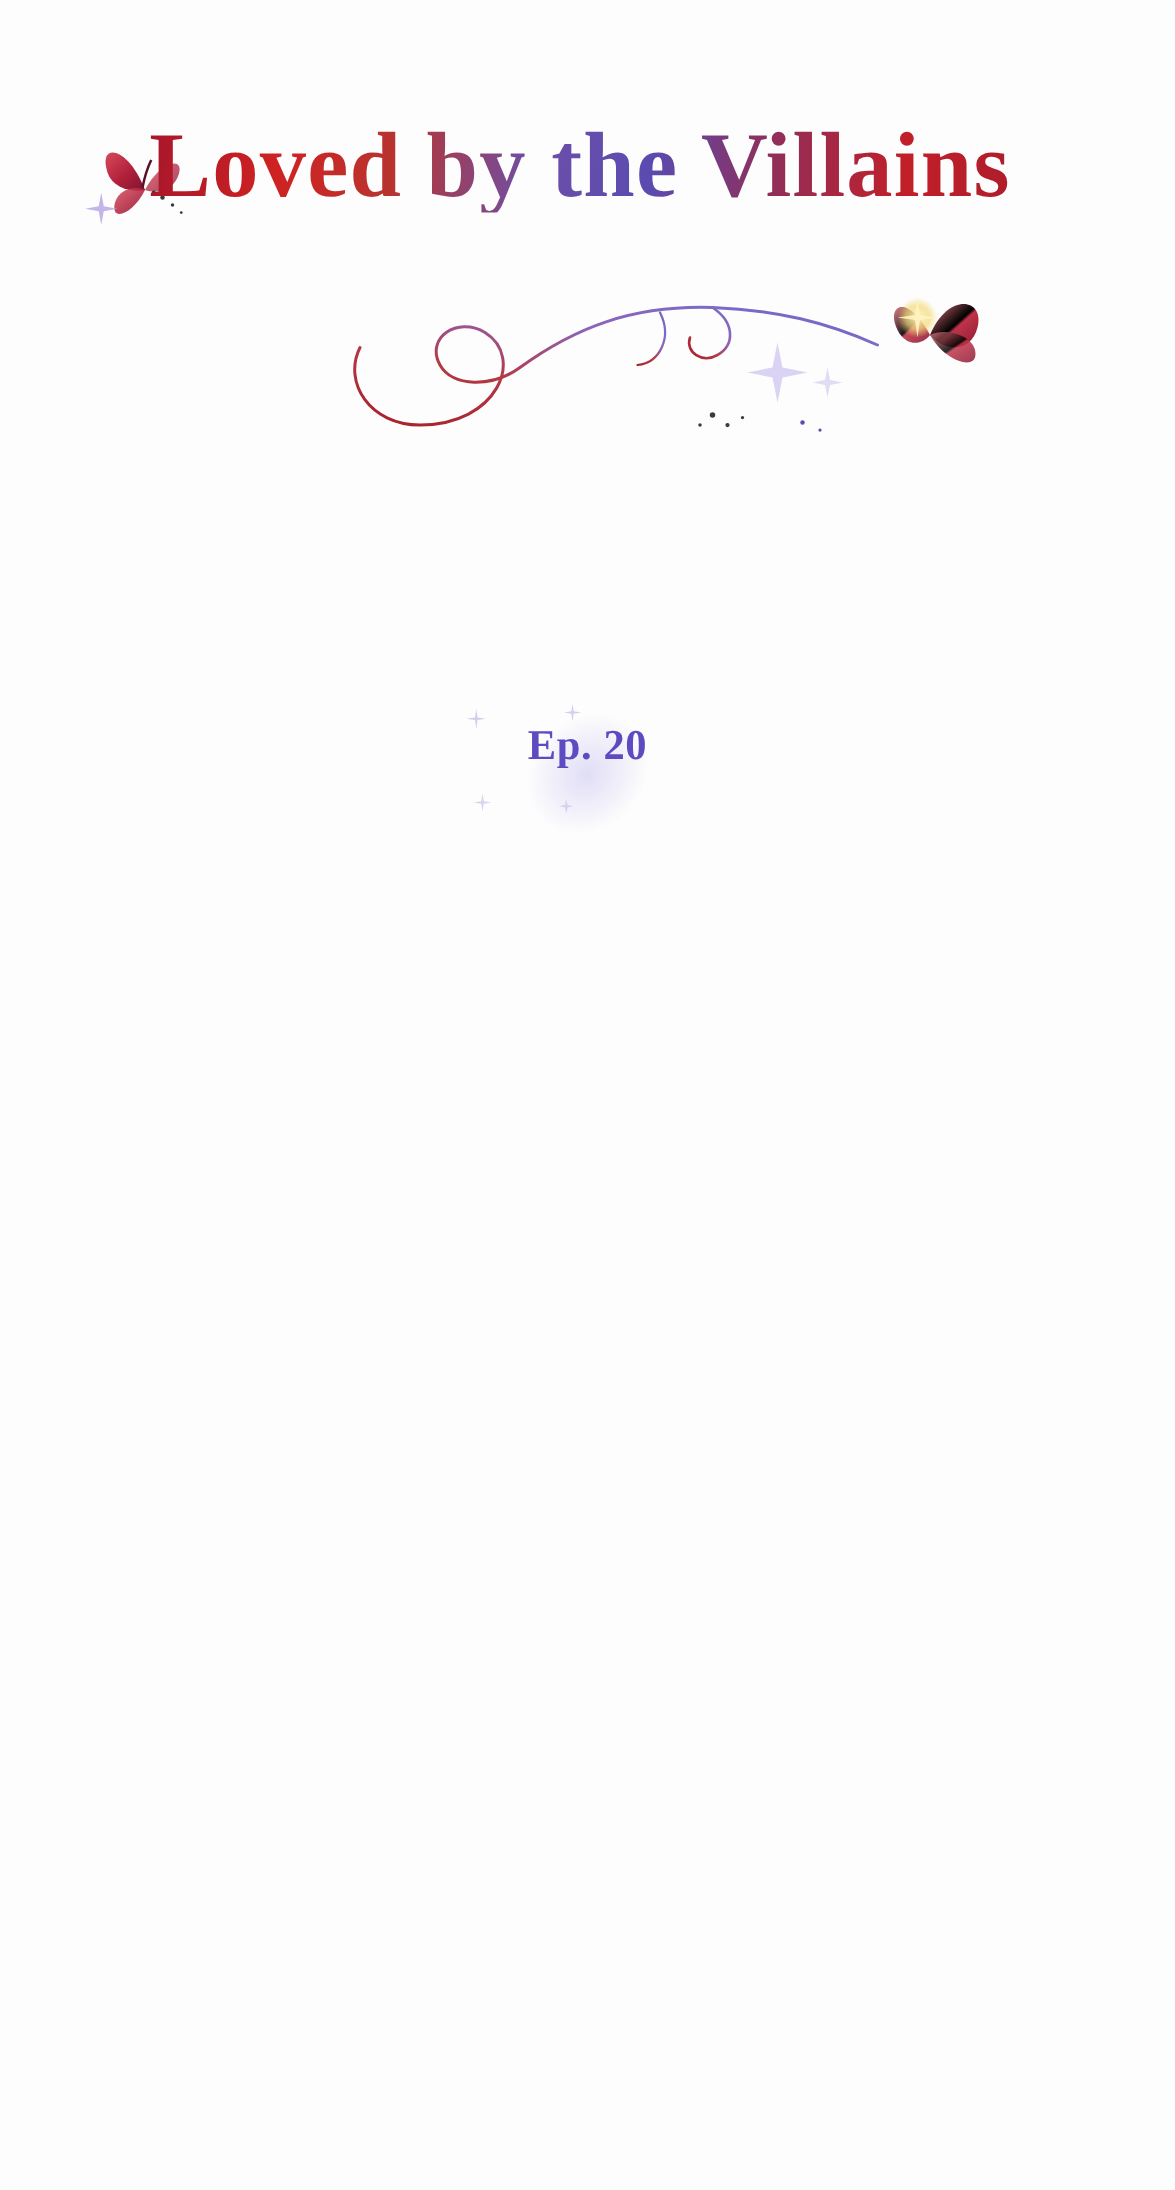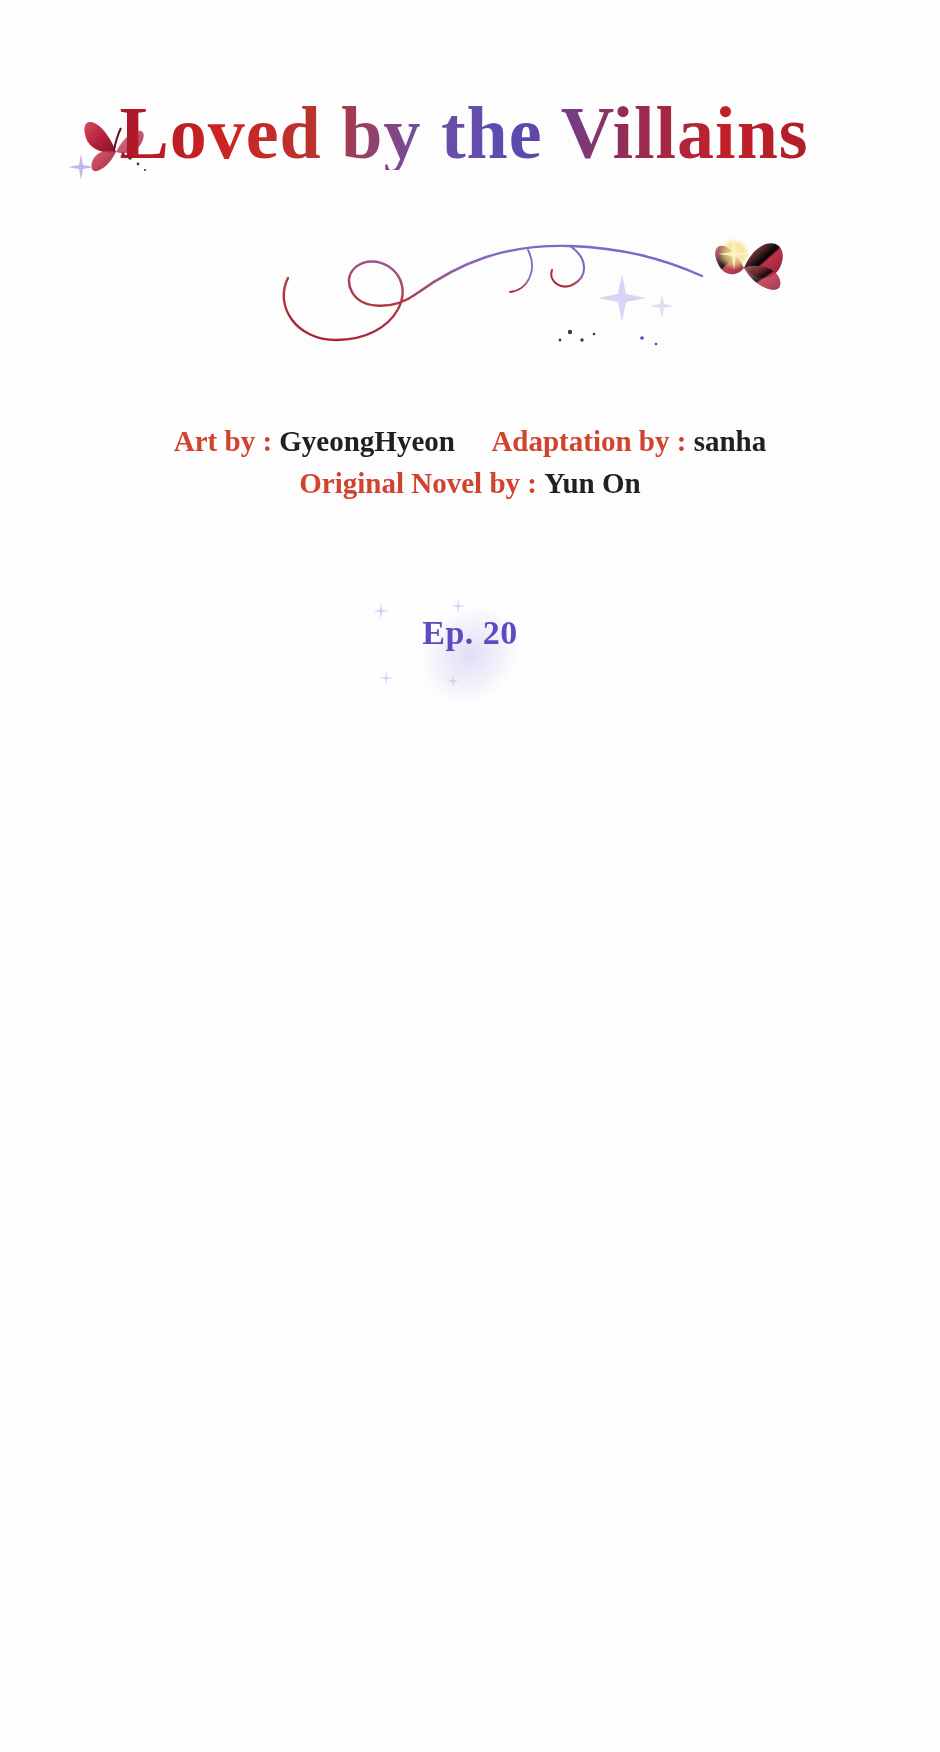--- a/index.html
+++ b/index.html
@@ -115,21 +115,21 @@
   }
   .credit-gap {
     display: inline-block;
     width: 22px;
   }
 
   
   .episode-wrap {
     position: absolute;
     left: 0;
-    top: 592px;
+    top: 556px;
     width: 940px;
     height: 120px;
   }
   .episode-diamond {
     position: absolute;
     left: 50%;
     top: 10px;
     width: 90px;
     height: 106px;
     margin-left: -45px;
@@ -227,33 +227,20 @@
         </defs>
         <path d="M44 44 C26 10 8 20 18 40 C25 54 38 52 44 44 Z" fill="url(#bfg2)" opacity="0.9"></path>
         <path d="M44 44 C58 10 88 14 82 38 C77 58 56 58 44 44 Z" fill="url(#bfg2)"></path>
         <path d="M44 44 C56 66 84 74 80 56 C77 44 56 38 44 44 Z" fill="url(#bfg2)" opacity="0.85"></path>
         <circle cx="34" cy="30" r="16" fill="url(#glow)"></circle>
         <path d="M34 14 L36 28 L50 30 L36 32 L34 46 L32 32 L18 30 L32 28 Z" fill="#fff3bf" opacity="0.9"></path>
       </svg>
     </div>
   </div>
 
-  <div class="credits">
-    <div class="credit-line">
-      <span class="credit-label">Art by :</span>
-      <span class="credit-value">GyeongHyeon</span>
-      <span class="credit-gap"></span>
-      <span class="credit-label">Adaptation by :</span>
-      <span class="credit-value">sanha</span>
-    </div>
-    <div class="credit-line">
-      <span class="credit-label">Original Novel by :</span>
-      <span class="credit-value">Yun On</span>
-    </div>
-  </div>
 
   <div class="episode-wrap">
     <div class="episode-diamond"></div>
     <div class="sparkle" style="left:372px; top:10px;">
       <svg viewBox="0 0 18 18" width="18" height="18">
         <path d="M9 1 L10 8 L17 9 L10 10 L9 17 L8 10 L1 9 L8 8 Z" fill="#c9bfeb" opacity="0.8"></path>
       </svg>
     </div>
     <div class="sparkle" style="left:450px; top:6px;">
       <svg viewBox="0 0 16 16" width="16" height="16">

